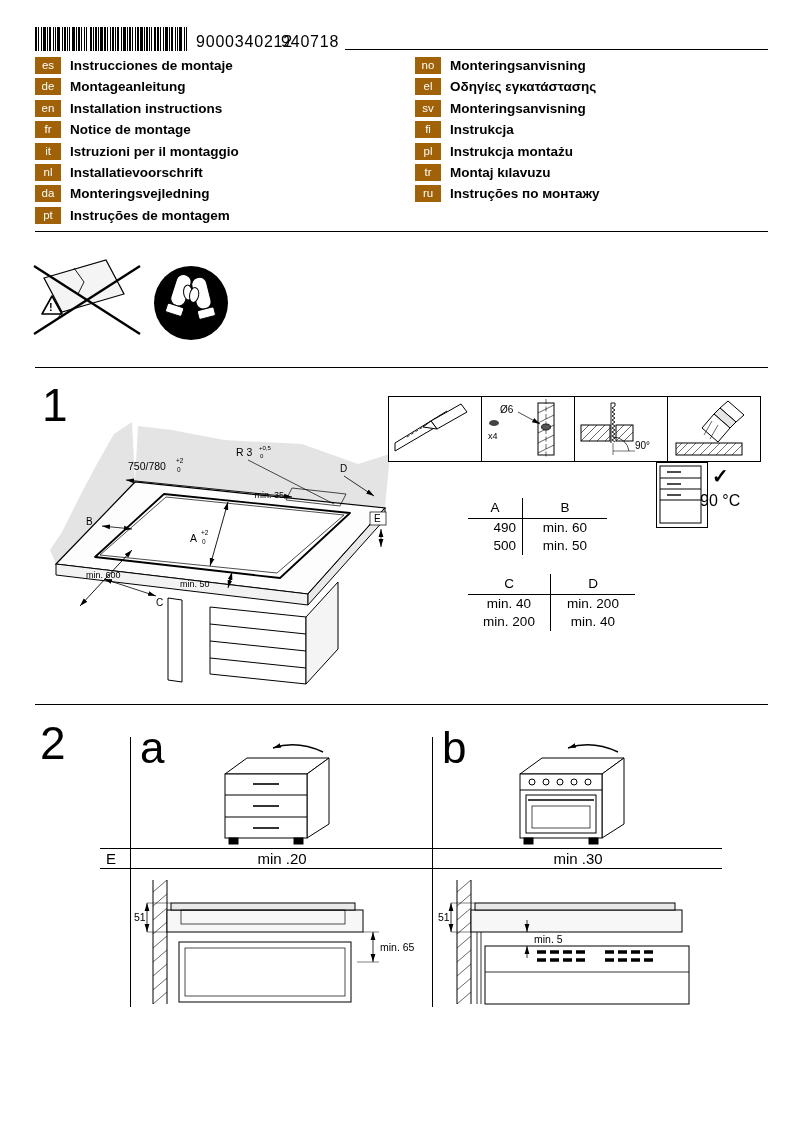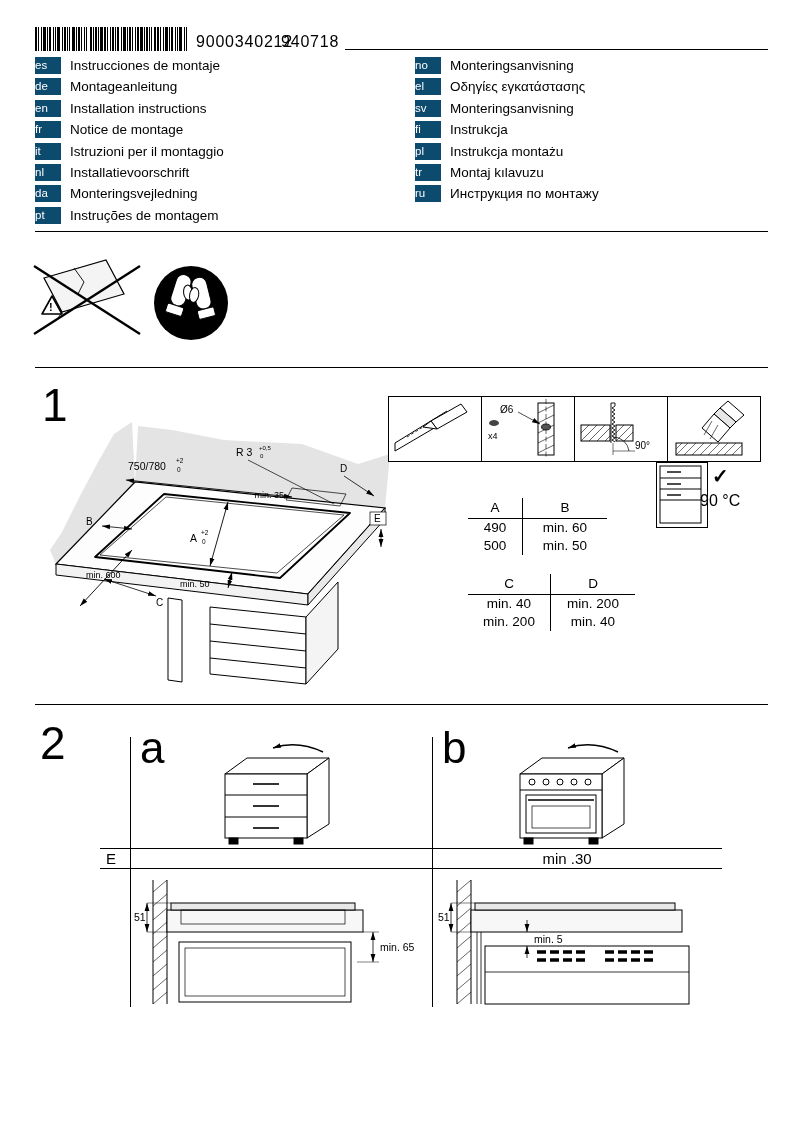--- a/index.html
+++ b/index.html
@@ -4,30 +4,30 @@
 <style>
   html,body{margin:0;padding:0;}
   body{background:#ffffff;font-family:"Liberation Sans",sans-serif;}
   .page{position:relative;width:802px;height:1134px;background:#fff;color:#000;overflow:hidden;}
   .abs{position:absolute;}
   .rule{position:absolute;background:#000;height:1px;}
   .vrule{position:absolute;background:#000;width:1px;}
   .codefont{font-size:16px;letter-spacing:0.8px;}
   .lang-col{position:absolute;display:flex;flex-direction:column;row-gap:4.4px;}
   .lang-row{display:flex;align-items:center;gap:9px;height:17px;}
-  .lang-code{flex:0 0 26px;width:26px;height:17px;background:#0c4a6e;color:#fff;font-size:11.5px;line-height:17px;text-align:left;}
-  .lang-title{font-weight:normal;font-size:13.5px;white-space:nowrap;}
+  .lang-code{flex:0 0 26px;width:26px;height:17px;background:#a16207;color:#fff;font-size:11.5px;line-height:17px;text-align:center;}
+  .lang-title{font-weight:bold;font-size:13.5px;white-space:nowrap;}
   .step-num{font-size:46px;line-height:1;}
   .variant-letter{font-size:44px;line-height:1;}
   .dbox{position:absolute;background:#fff;border:1px solid #000;}
   .dim-table{position:absolute;border-collapse:collapse;}
   .dim-table th{font-weight:normal;font-size:13.5px;text-align:center;border-bottom:1.2px solid #000;padding:2px 6px 3px;}
   .dim-table td{font-size:13.5px;text-align:center;padding:1px 6px 2px;}
   .dim-table th:first-child,.dim-table td:first-child{border-right:1.2px solid #000;}
-  .t-ab td:first-child{text-align:center;}
+  .t-ab td:first-child{text-align:right;}
   .eband{position:absolute;font-size:15px;}
   .check-mark{position:absolute;font-size:20px;font-weight:bold;}
   .temp-label{position:absolute;font-size:16px;}
   svg{display:block;}
   svg text{fill:#000;}
 </style>
 </head>
 <body>
 
 <div class="page">
@@ -93,21 +93,21 @@
     <div class="lang-row">
         <span class="lang-code">pl</span>
         <span class="lang-title">Instrukcja montażu</span>
       </div>
     <div class="lang-row">
         <span class="lang-code">tr</span>
         <span class="lang-title">Montaj kılavuzu</span>
       </div>
     <div class="lang-row">
         <span class="lang-code">ru</span>
-        <span class="lang-title">Инструкция по монтажу</span>
+        <span class="lang-title">Instruções по монтажу</span>
       </div>
   </div>
 
   <div class="rule" style="left:35px;top:231px;width:733px"></div>
 
   <svg class="abs" style="left:28px;top:252px" width="118" height="96" viewBox="0 0 118 96">
     <g stroke="#000" fill="none">
       <polygon points="16,26 78,8 96,42 34,60" fill="#f4f4f4" stroke-width="1.2"></polygon>
       <path d="M46,16 L56,30 L50,42" stroke-width="0.9"></path>
       <path d="M34,60 L30,66" stroke-width="0.8"></path>
@@ -354,21 +354,22 @@
       <line x1="28" y1="62" x2="94" y2="62" stroke-width="1.6"></line>
       <rect x="32" y="68" width="58" height="22" stroke-width="0.7"></rect>
       <rect x="24" y="100" width="9" height="6" fill="#000"></rect>
       <rect x="89" y="100" width="9" height="6" fill="#000"></rect>
     </g>
   </svg>
 
   <div class="rule" style="left:100px;top:848px;width:622px"></div>
   <div class="rule" style="left:100px;top:868px;width:622px"></div>
   <div class="eband" style="left:106px;top:850px">E</div>
-  <div class="eband" style="left:422px;top:850px;width:290px;text-align:center">min .30</div>
+  <div class="eband" style="left:132px;top:850px;width:300px;text-align:center">min .20</div>
+  <div class="eband" style="left:433px;top:850px;width:290px;text-align:center">min .30</div>
 
   <svg class="abs" style="left:133px;top:876px" width="295" height="132" viewBox="0 0 295 132">
     <defs>
       <marker id="mxa" markerWidth="9" markerHeight="6" refX="8" refY="3" orient="auto-start-reverse" markerUnits="userSpaceOnUse">
         <path d="M0,0.6 L8,3 L0,5.4 z" fill="#000"></path>
       </marker>
     </defs>
     <g stroke="#000" fill="none">
       <line x1="20" y1="4" x2="20" y2="128" stroke-width="1"></line>
       <line x1="34" y1="4" x2="34" y2="128" stroke-width="1"></line>

